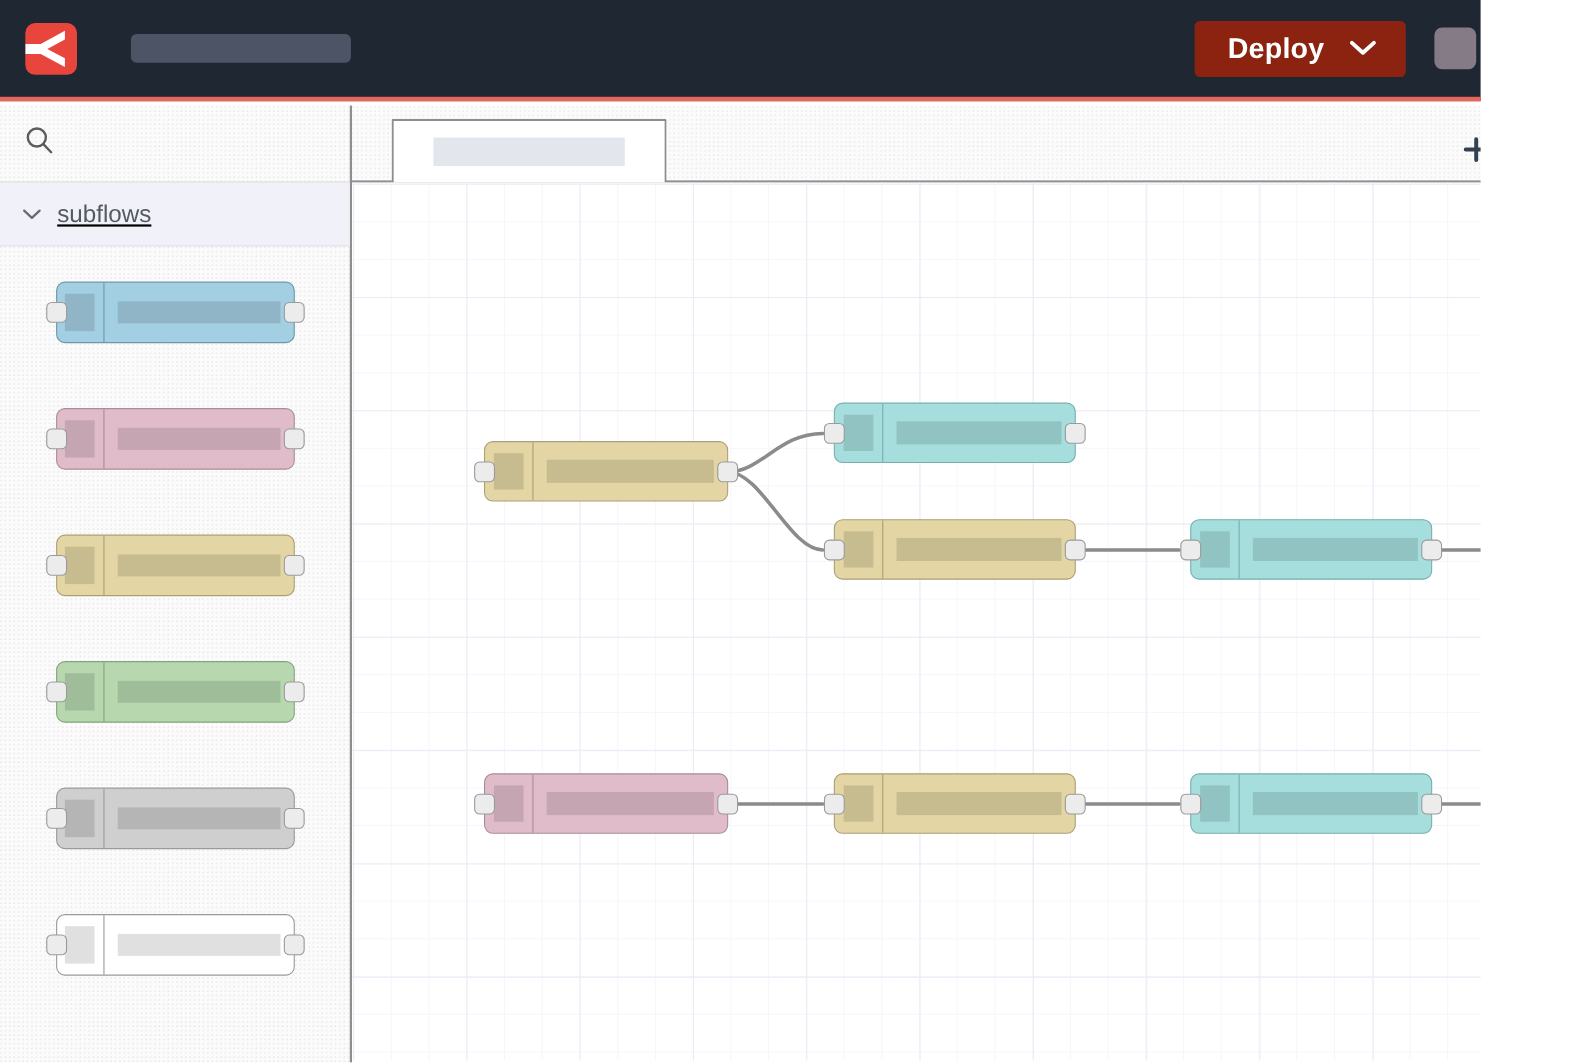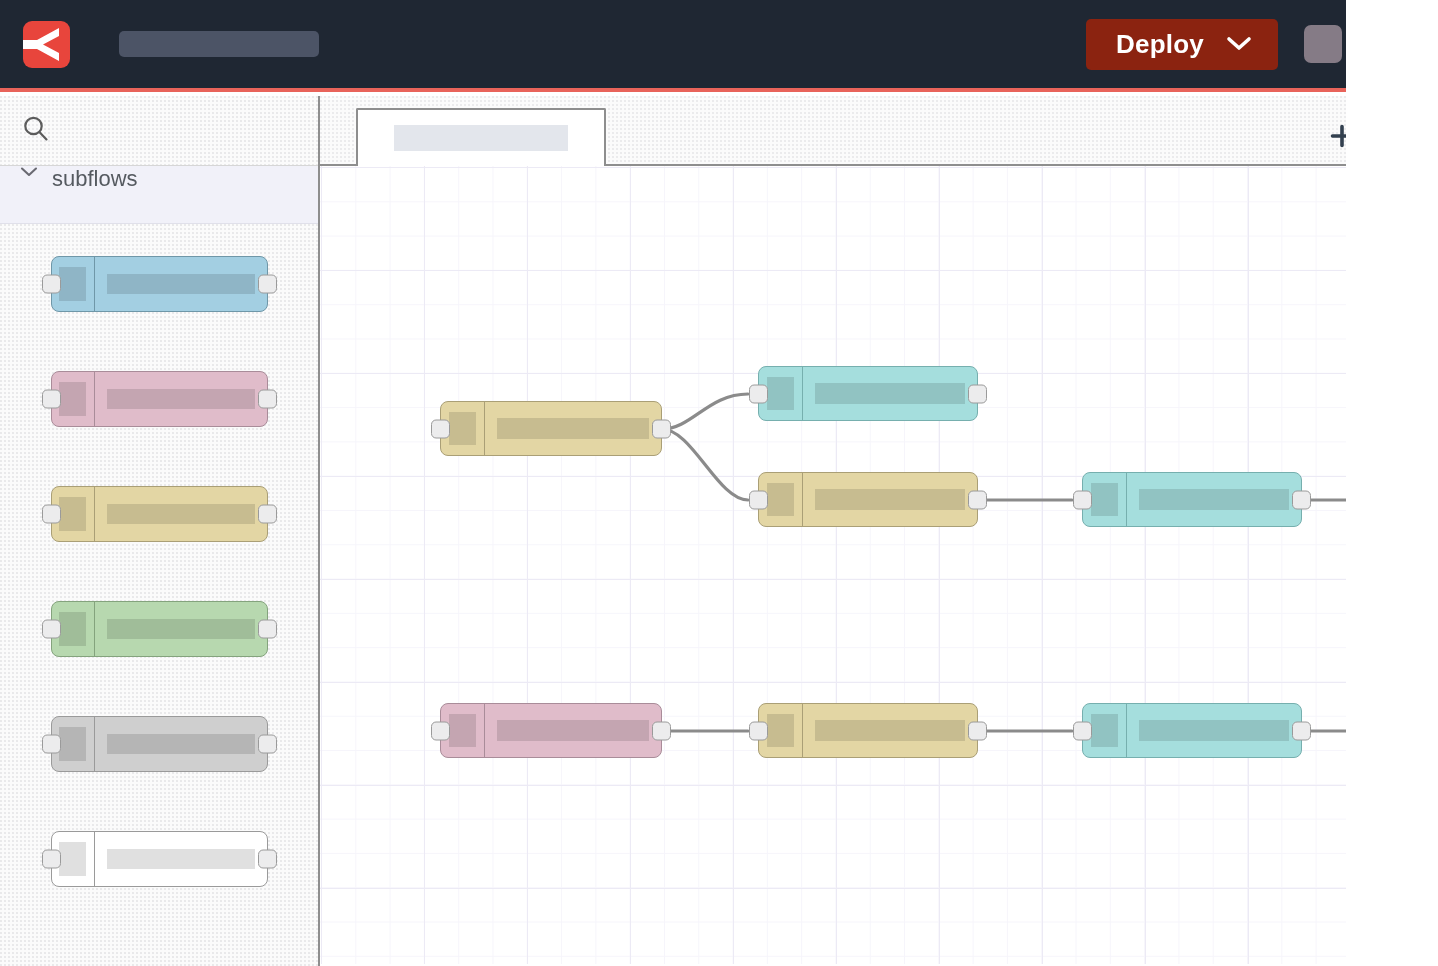--- a/index.html
+++ b/index.html
@@ -140,23 +140,24 @@
     padding-left: 21px;
     background: transparent;
     border-bottom: 1px solid #d6d6d6;
   }
 
   #palette-category {
     height: 58px;
     background: #f1f1f9;
     border-bottom: 1px solid #e0e0ea;
     display: flex;
-    align-items: flex-start;
+    align-items: center;
     padding-left: 16px;
     cursor: pointer;
+    text-decoration: underline;
   }
   #palette-category-caret {
     width: 26px;
     display: flex;
     align-items: center;
     justify-content: center;
   }
   #palette-category-label {
     font-size: 22px;
     color: #555a60;

